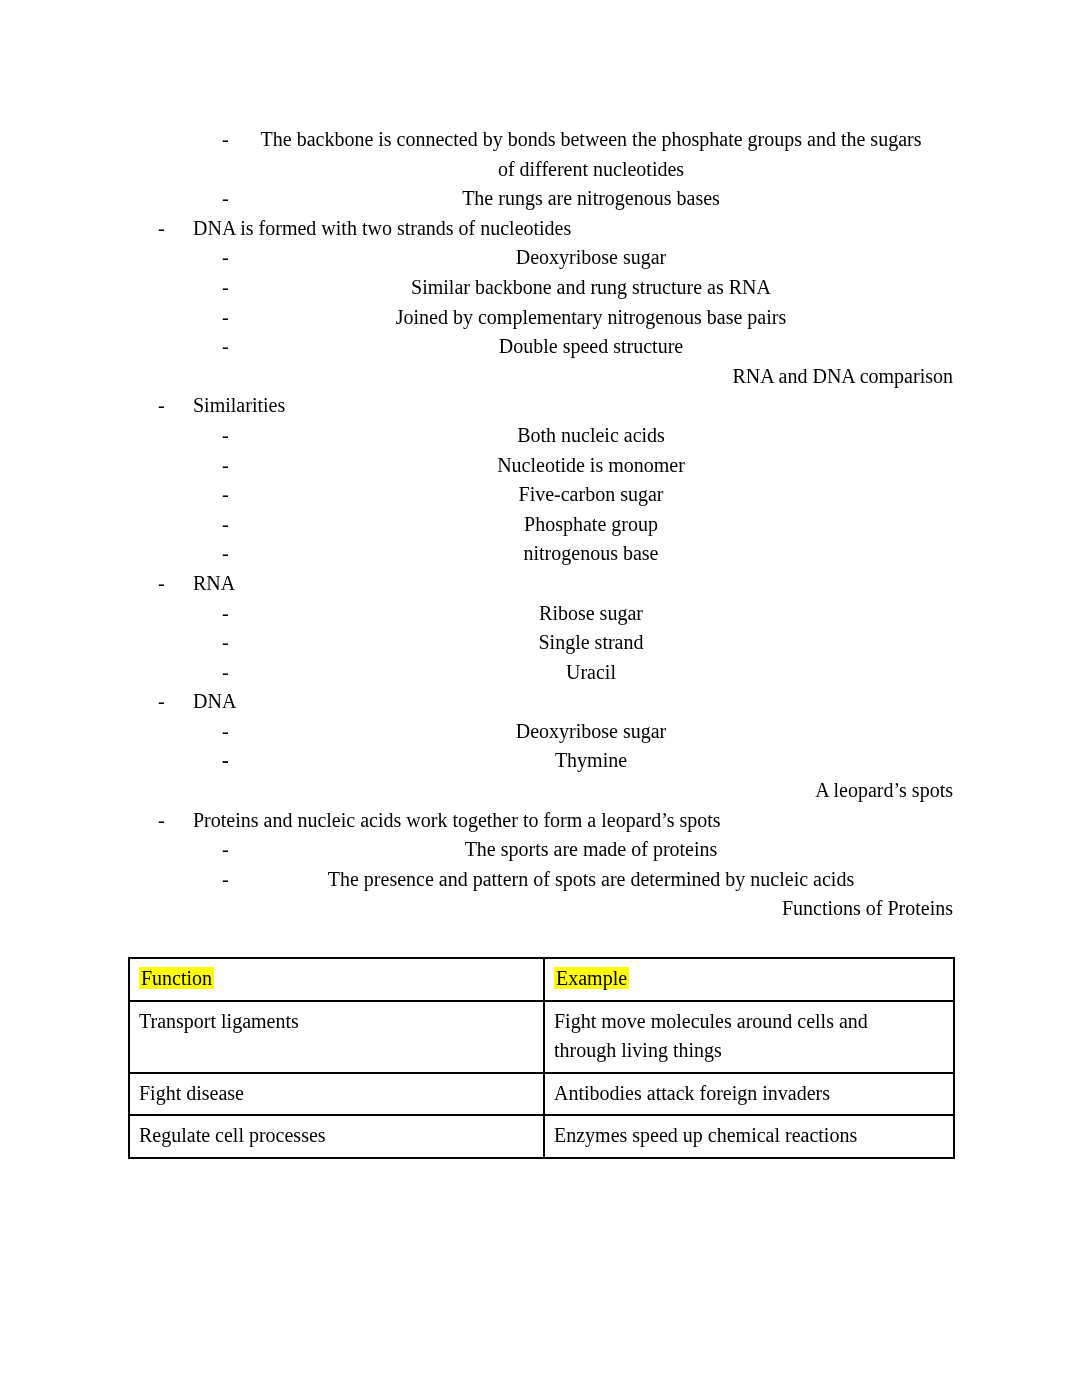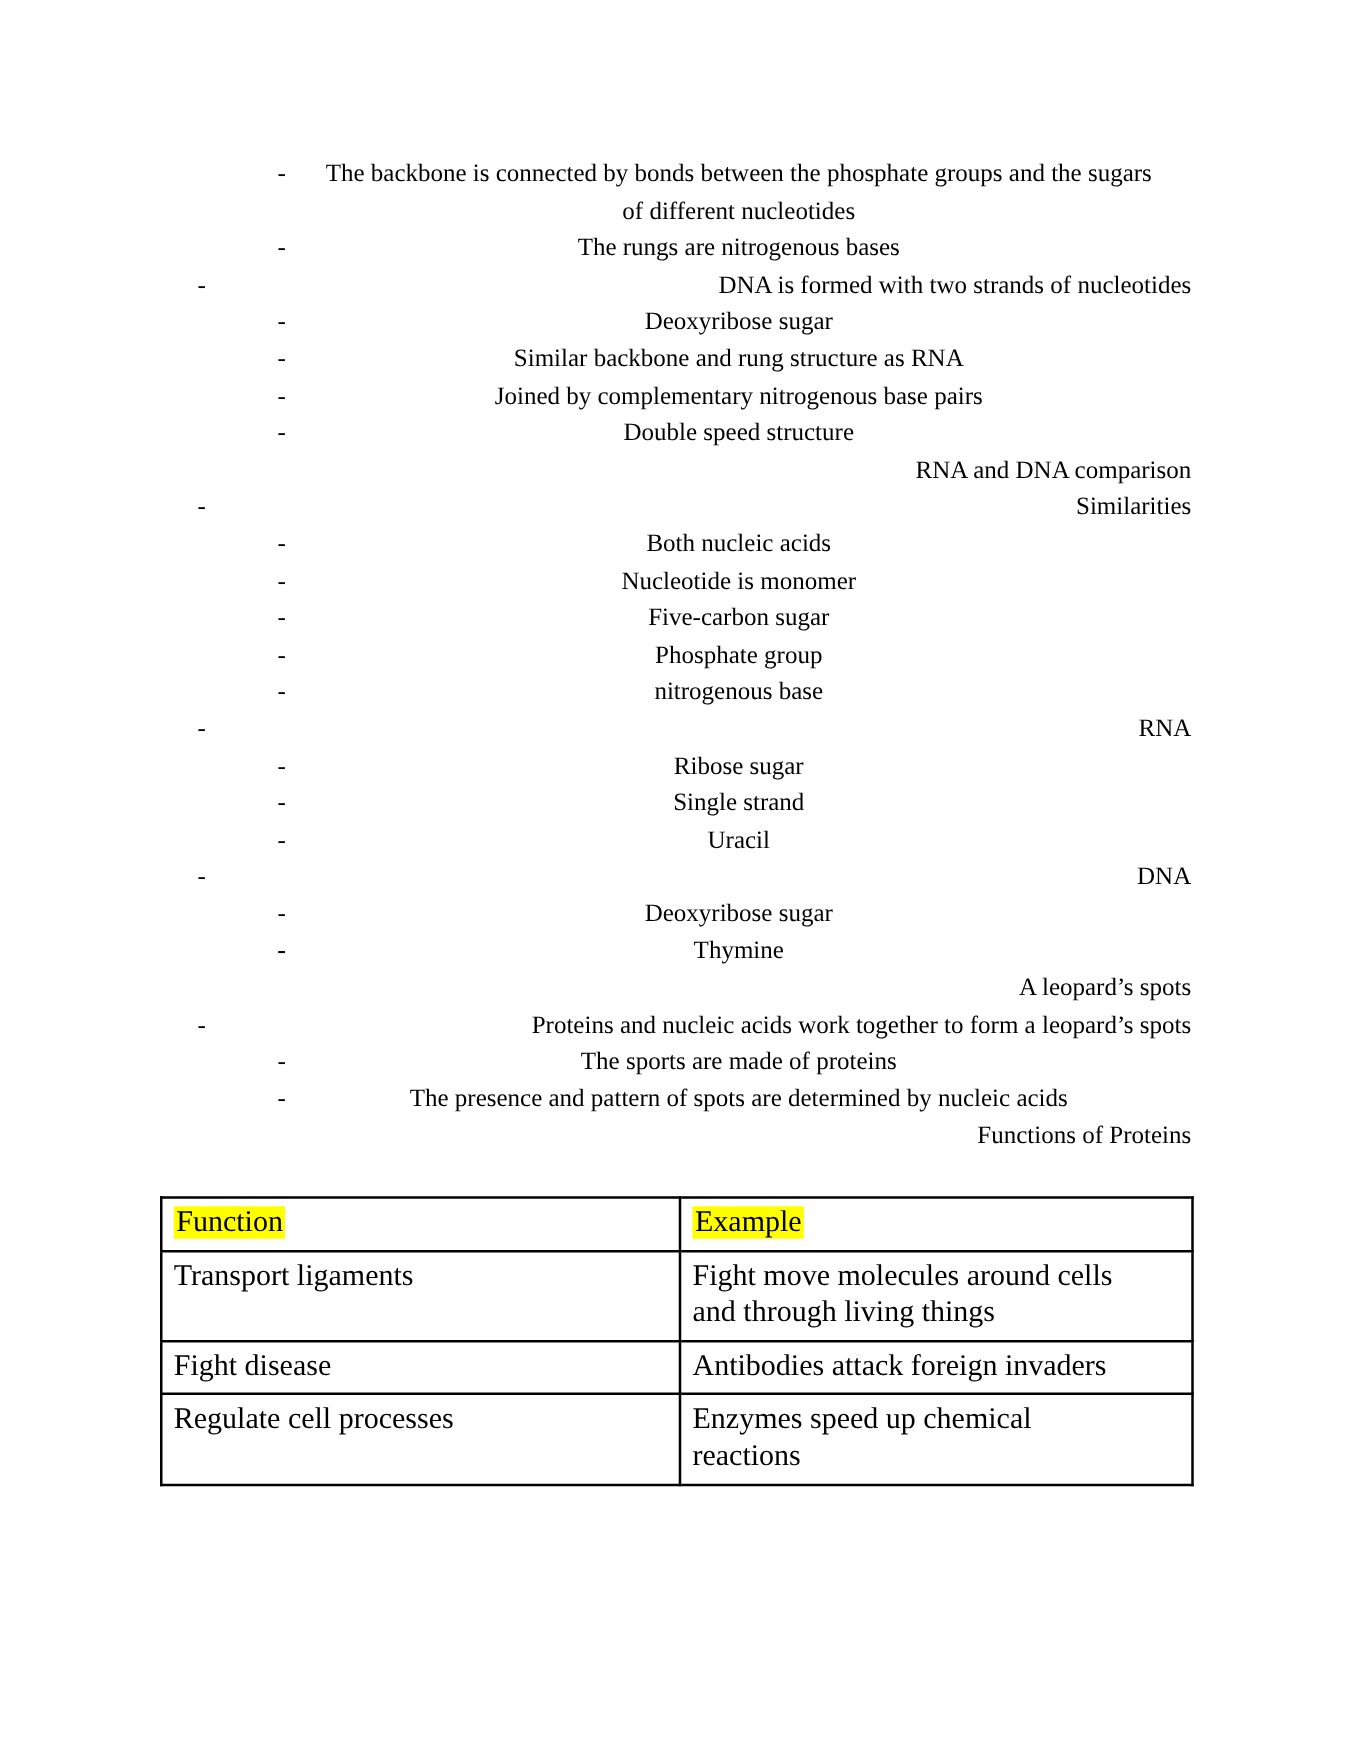--- a/index.html
+++ b/index.html
@@ -30,35 +30,35 @@
   .o-item .dash {
     position: absolute;
     top: 0;
   }
   .l0 { padding-left: 0; text-align: right; }
   .l1 { padding-left: 65px; }
   .l1 > .dash { left: 30px; }
   .l2 { padding-left: 129px; }
   .l2 > .dash { left: 94px; }
   .l2 > .text { display: block; max-width: 668px; text-align: center; }
-  .l1 > .text { display: block; max-width: 760px; text-align: right; }
+  .l1 > .text { display: block; max-width: 760px; }
 
   
   table.fn {
     border-collapse: collapse;
     table-layout: fixed;
     width: 825px;
     margin-top: 33px;
   }
   table.fn th, table.fn td {
     border: 2px solid #000000;
     vertical-align: top;
     text-align: left;
     font-weight: normal;
-    font-size: 24px;
+    font-size: 20px;
     line-height: 29.6px;
     padding: 5px 10px 6px 9px;
   }
   table.fn td.ex-cell, table.fn th.ex-col {
     padding-right: 38px;
   }
   .hl {
     background: #ffff00;
     padding: 0 2px;
   }

